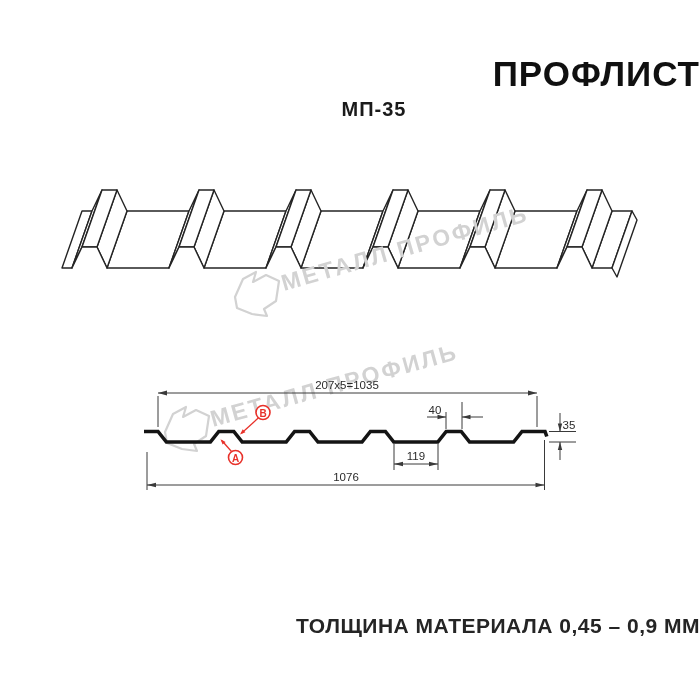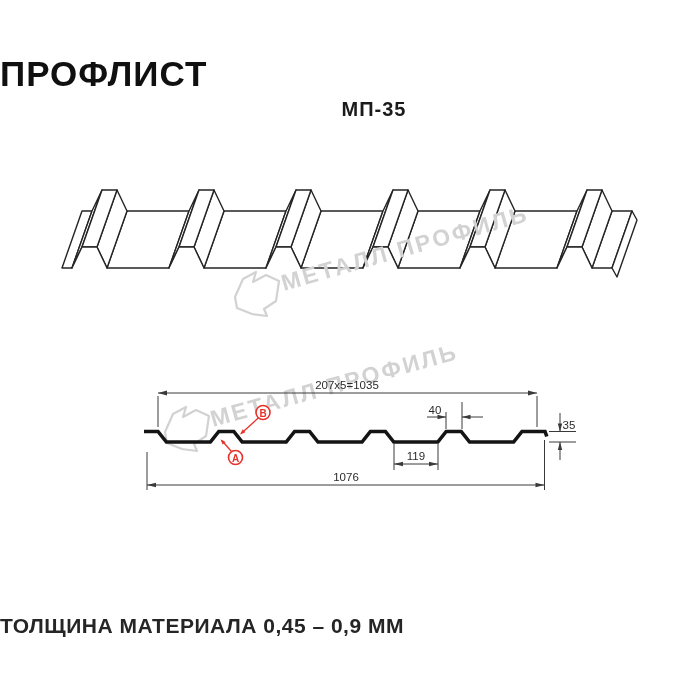--- a/index.html
+++ b/index.html
@@ -1,29 +1,29 @@
 <!DOCTYPE html>
 <html><head>
 <meta charset="utf-8">
 <style>
   html,body{margin:0;padding:0;}
   body{
     width:700px;height:700px;background:#ffffff;position:relative;overflow:hidden;
     font-family:"Liberation Sans", sans-serif;
   }
   .page-title{
-    position:absolute;top:56px;left:0;width:700px;text-align:left;
+    position:absolute;top:56px;left:0;width:700px;text-align:right;
     font-size:35px;font-weight:800;letter-spacing:1px;color:#101010;line-height:1;
   }
   .page-subtitle{
     position:absolute;top:99px;left:0;width:700px;text-align:center;
     font-size:20px;font-weight:600;letter-spacing:1px;color:#1a1a1a;line-height:1;margin-left:24px;
   }
   .footer-text{
-    position:absolute;top:615px;left:0;width:700px;text-align:left;
+    position:absolute;top:615px;left:0;width:700px;text-align:right;
     font-size:21px;font-weight:600;letter-spacing:0.5px;color:#252525;line-height:1;
   }
   svg{position:absolute;top:0;left:0;}
   .dim{stroke:#3a3a3a;stroke-width:1;fill:none;}
   .dimtxt{font-family:"Liberation Sans",sans-serif;font-size:11.5px;fill:#2b2b2b;}
   .arr{fill:#3a3a3a;stroke:none;}
   .face{fill:#ffffff;stroke:#242424;stroke-width:1.4;stroke-linejoin:round;}
   .wm-text{font-family:"Liberation Sans",sans-serif;font-size:23px;font-weight:bold;letter-spacing:2.5px;fill:#d2d2d2;}
   .wm-logo{fill:none;stroke:#d2d2d2;stroke-width:2.2;stroke-linejoin:round;}
   .redline{stroke:#e8312a;stroke-width:1.3;fill:none;}

